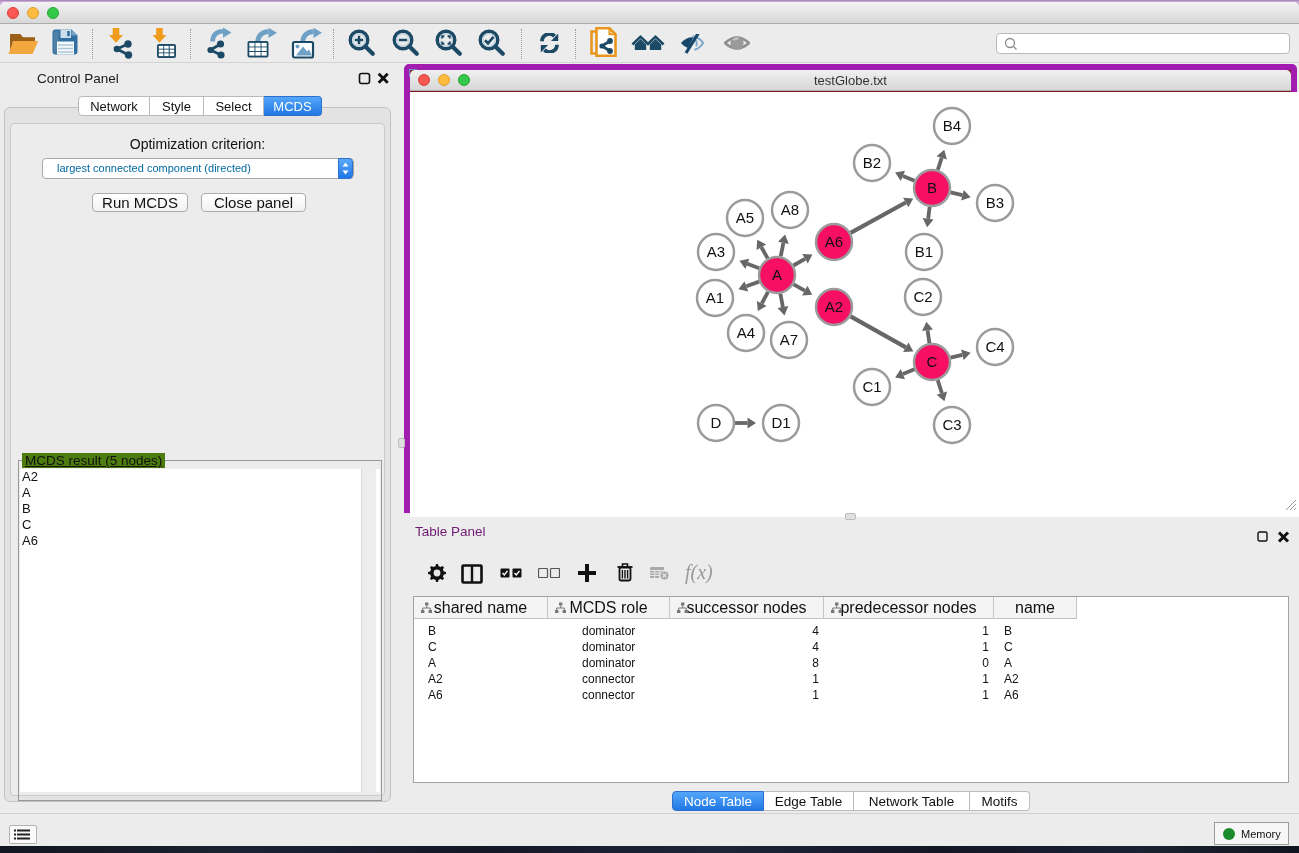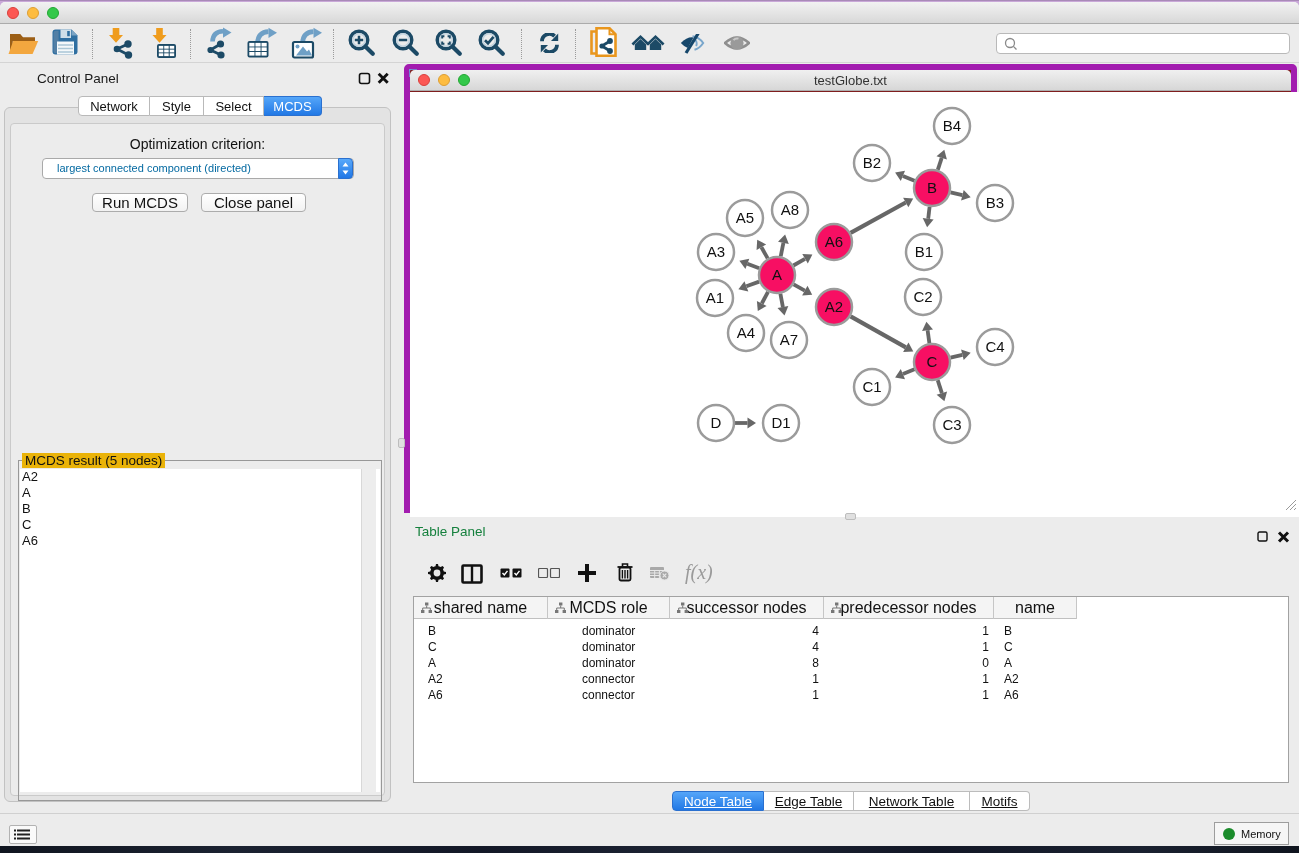--- a/index.html
+++ b/index.html
@@ -46,49 +46,49 @@
   background:#fff; border:1px solid #a9a9a9; border-radius:4px; }
 #combo .ctext { position:absolute; left:14px; top:2.5px; font-size:11px; color:#0369a1; }
 #combo .spin { position:absolute; right:0; top:-1px; width:15px; height:21px;
   background:linear-gradient(#59a9fa,#2077e6); border-radius:0 4px 4px 0; border:1px solid #2a70cf; }
 .btn { position:absolute; height:19px; background:linear-gradient(#ffffff,#f2f2f2); border:1px solid #acacac;
   border-radius:4px; font-size:15px; color:#111; text-align:center; line-height:17px; }
 #runbtn { left:92px; top:191px; width:96px; }
 #closebtn { left:201px; top:191px; width:105px; }
 #mcdsbox { position:absolute; left:18px; top:458px; width:364px; height:341px;
   border:1px solid #989898; }
-#mcdslabel { position:absolute; left:22px; top:451px; background:#eab308; padding:0 3px;
-  font-size:13.5px; color:#111; }
+#mcdslabel { position:absolute; left:22px; top:451px; background:#4d7c0f; padding:0 3px;
+  font-size:13.5px; color:#111;text-decoration:underline; }
 #mcdslist { position:absolute; left:20px; top:467px; width:360px; height:323px; background:#fff; }
 #mcdslist .itm { font-size:13px; color:#111; padding-left:2px; height:16px; line-height:16px;}
 #mcdsscroll { position:absolute; left:341px; top:0; width:15px; height:323px;
   background:#ededed; border-left:1px solid #d8d8d8; }
 
 
 #netwin { position:absolute; left:404px; top:62px; width:893px; height:449px;
   background:#7f1d1d; border:6px solid #a21caf; border-radius:5px 5px 0 0; }
 #nettitle { position:absolute; left:0; top:0; width:100%; height:21px;
   background:linear-gradient(#f0f0f0,#d7d7d7); border-bottom:1px solid #aeaeae;
   border-radius:5px 5px 0 0; }
 #nettitle .title { position:absolute; left:0; right:0; top:3px; text-align:center; font-size:13px; color:#333; }
 .tl2 { position:absolute; top:4px; width:12px; height:12px; border-radius:50%; }
 #netcanvas { position:absolute; left:0; top:22px; width:891px; height:425px; background:#fff; }
 
 
-#tp-title { position:absolute; left:415px; top:522px; font-size:13.5px; color:#15803d; }
+#tp-title { position:absolute; left:415px; top:522px; font-size:13.5px; color:#701a75; }
 #tablewrap { position:absolute; left:413px; top:594px; width:876px; height:187px;
   background:#fff; border:1px solid #a2a2a2; }
 #thead { position:absolute; left:0; top:0; height:22px; width:663px;
   background:#f4f4f4; border-bottom:1px solid #c0c0c0; }
 .th { position:absolute; top:0; height:22px; border-right:1px solid #c6c6c6;
   font-size:16px; color:#111; text-align:center; line-height:22px; }
 .trow { position:absolute; font-size:12px; color:#111; height:16px; line-height:16px; }
 .bottabs { position:absolute; left:672px; top:789px; height:20px; display:flex; }
 .btab { height:20px; font-size:13.5px; color:#111; background:#fff; border:1px solid #bcbcbc;
-  border-left:none; padding:0 13px; line-height:19px;text-decoration:underline; }
+  border-left:none; padding:0 13px; line-height:19px; }
 .btab.first { border-left:1px solid #bcbcbc; border-radius:4px 0 0 4px; }
 .btab.last { border-radius:0 4px 4px 0; }
 .btab.sel { background:linear-gradient(#55a6f9,#2178e5); color:#fff; border-color:#2a70cf; }
 
 
 #statusline { position:absolute; left:0; top:811px; width:100%; border-top:1px solid #d0d0d0; }
 #listbtn { position:absolute; left:9px; top:823px; width:28px; height:19px;
   background:#fafafa; border:1px solid #b2b2b2; border-radius:2px; }
 #membtn { position:absolute; left:1214px; top:820px; width:75px; height:23px;
   background:#f6f6f6; border:1px solid #9d9d9d; }

